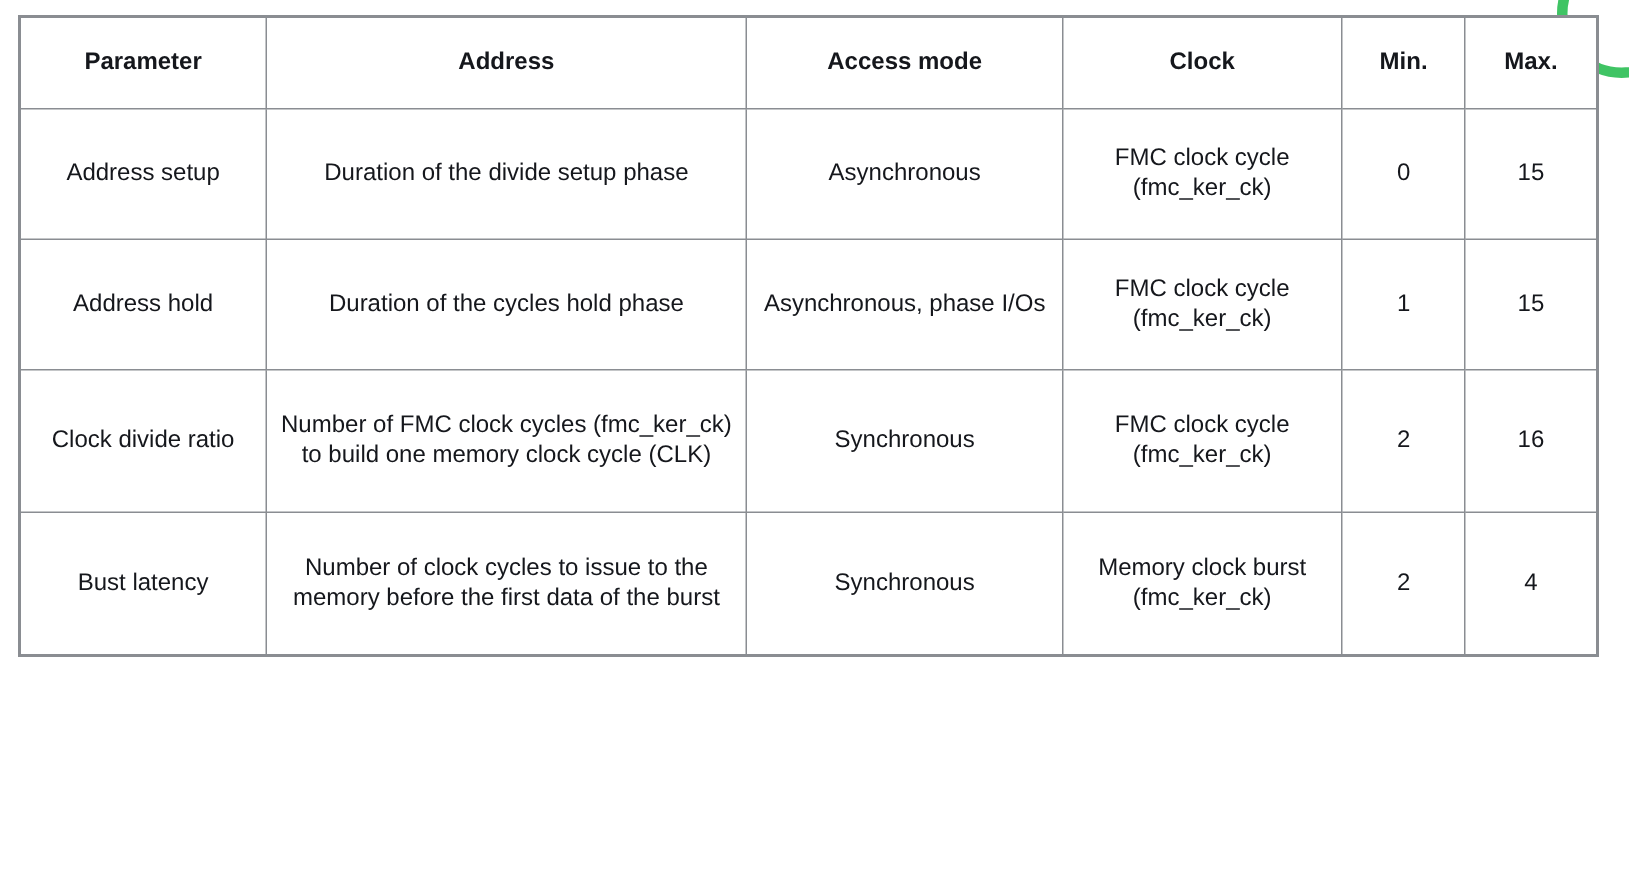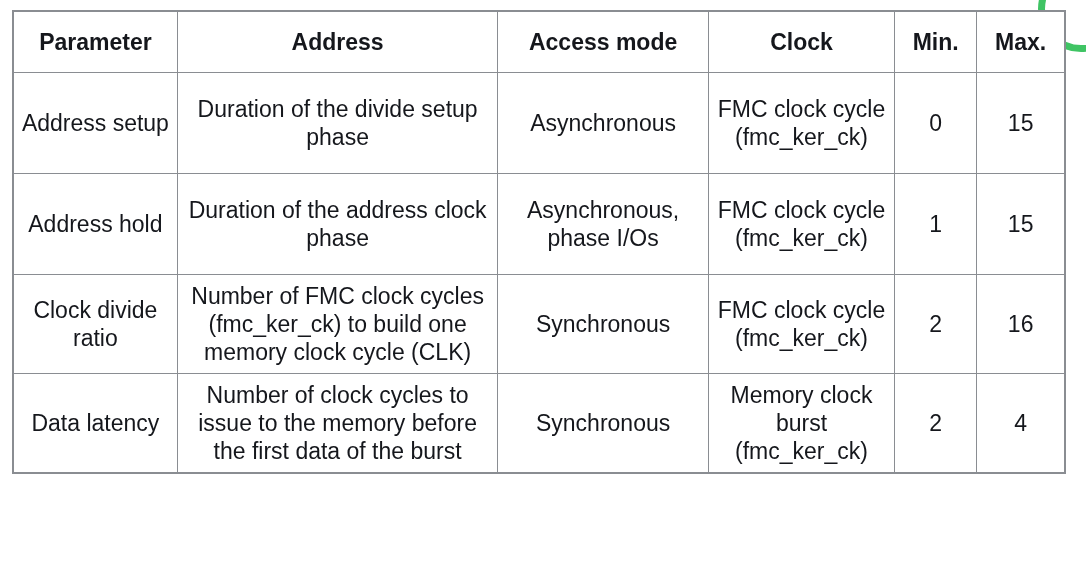--- a/index.html
+++ b/index.html
@@ -47,21 +47,21 @@
     border: 2px solid #8a8d92;
   }
 
   table.spec-table td,
   table.spec-table th {
     border: 1px solid #8a8d92;
     text-align: center;
     vertical-align: middle;
     padding: 7px 6px;
     line-height: 1.22;
-    font-size: 23px;
+    font-size: 16px;
     color: #15171c;
   }
 
   
   thead th {
     font-weight: bold;
     font-size: 19.5px;
     height: 46px;
     padding: 6px 4px;
     border-bottom: 3px solid #1d1f23;
@@ -69,21 +69,21 @@
 
   
   col.c-parameter { width: 164px; }
   col.c-function  { width: 320px; }
   col.c-access    { width: 210px; }
   col.c-unit      { width: 186px; }
   col.c-min       { width: 82px;  }
   col.c-max       { width: 88px;  }
 
   
-  tbody tr { height: 101px; }
+  tbody tr { height: 87px; }
   tbody tr.tall { height: 95px; }
 </style>
 </head>
 <body>
 
 <div class="green-arc"></div>
 
 <div class="table-wrap">
   <table class="spec-table">
     <colgroup>
@@ -108,36 +108,36 @@
       <tr>
         <td>Address setup</td>
         <td>Duration of the divide setup phase</td>
         <td>Asynchronous</td>
         <td>FMC clock cycle (fmc_ker_ck)</td>
         <td>0</td>
         <td>15</td>
       </tr>
       <tr>
         <td>Address hold</td>
-        <td>Duration of the address clock phase</td>
+        <td>Duration of the cycles hold phase</td>
         <td>Asynchronous, phase I/Os</td>
         <td>FMC clock cycle (fmc_ker_ck)</td>
         <td>1</td>
         <td>15</td>
       </tr>
       <tr class="tall">
         <td>Clock divide ratio</td>
         <td>Number of FMC clock cycles (fmc_ker_ck) to build one memory clock cycle (CLK)</td>
         <td>Synchronous</td>
         <td>FMC clock cycle (fmc_ker_ck)</td>
         <td>2</td>
         <td>16</td>
       </tr>
       <tr class="tall">
-        <td>Data latency</td>
+        <td>Bust latency</td>
         <td>Number of clock cycles to issue to the memory before the first data of the burst</td>
         <td>Synchronous</td>
         <td>Memory clock burst (fmc_ker_ck)</td>
         <td>2</td>
         <td>4</td>
       </tr>
     </tbody>
   </table>
 </div>
 

